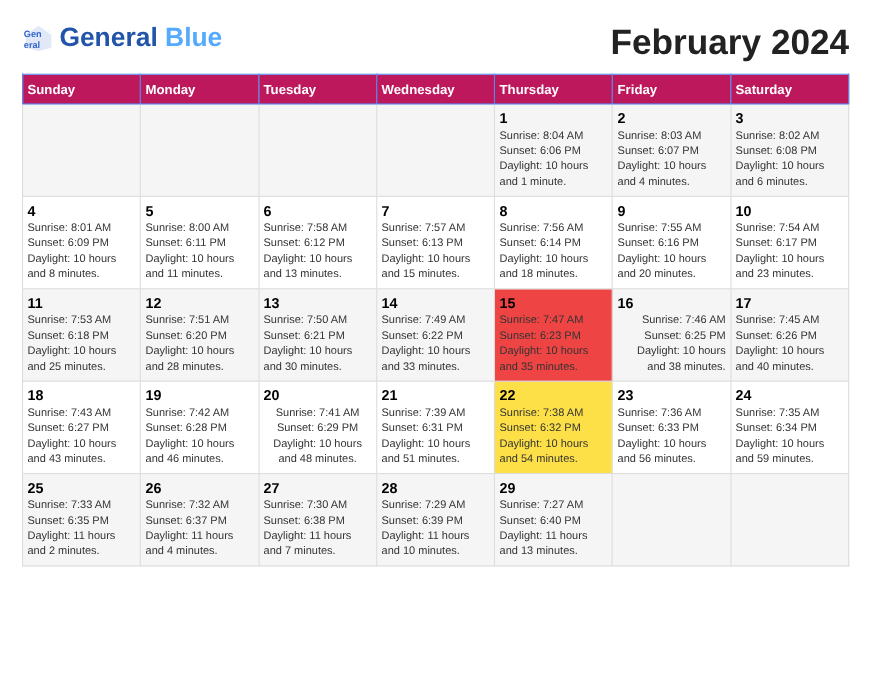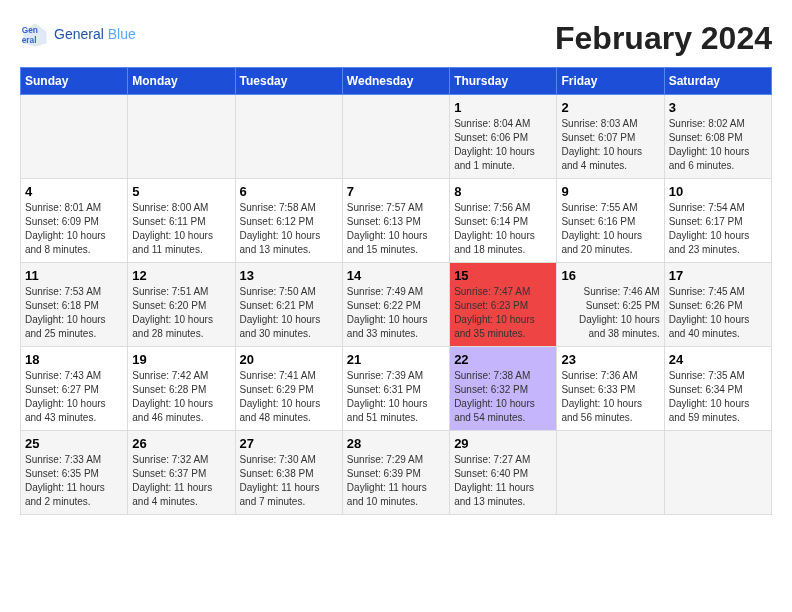--- a/index.html
+++ b/index.html
@@ -34,21 +34,21 @@
     .subtitle {
       font-size: 16px;
       color: #444;
     }
     table {
       width: 100%;
       border-collapse: collapse;
       font-size: 11px;
     }
     thead tr {
-      background-color: #1d4ed8;
+      background-color: #be185d;
       color: #fff;
       padding-left: 11px;
     }
     thead th {
       padding: 6px 4px;
       text-align: left;
       font-size: 12px;
       font-weight: bold;
       border: 1px solid #5588ee;
     }
@@ -85,21 +85,21 @@
 <div class="header">
   <div class="logo">
     <svg class="logo-icon" viewBox="0 0 36 36">
       <rect x="0" y="0" width="36" height="36" fill="none"></rect>
       <polygon points="18,4 32,14 32,28 18,32 4,28 4,14" fill="#3366cc" opacity="0.15"></polygon>
       <text x="2" y="16" font-size="10" fill="#3366cc" font-weight="bold">Gen</text>
       <text x="2" y="28" font-size="10" fill="#3366cc" font-weight="bold">eral</text>
       <polygon points="26,6 34,14 30,10" fill="#3399ff"></polygon>
     </svg>
     <div>
-      <div style="font-size:14px;font-weight:normal;color:#2255aa;line-height:1.1;">
+      <div style="font-size:24px;font-weight:bold;color:#2255aa;line-height:1.1;">
         <span>General</span>
         <span style="color:#55aaff;">Blue</span>
       </div>
     </div>
   </div>
   <div class="title-block">
     <div class="main-title">February 2024</div>
   </div>
 </div>
 
@@ -255,33 +255,33 @@
         </td>
         <td style="background-color: rgb(255, 255, 255);">
           <div class="day-number">19</div>
           <div class="day-info" style="white-space: pre-line;">Sunrise: 7:42 AM
 Sunset: 6:28 PM
 Daylight: 10 hours
 and 46 minutes.</div>
         </td>
         <td style="background-color: rgb(255, 255, 255);">
           <div class="day-number">20</div>
-          <div class="day-info" style="white-space: pre-line;">Sunrise: 7:41 AM
+          <div class="day-info" style="white-space: pre-line; text-align: center;">Sunrise: 7:41 AM
 Sunset: 6:29 PM
 Daylight: 10 hours
 and 48 minutes.</div>
         </td>
         <td style="background-color: rgb(255, 255, 255);">
           <div class="day-number">21</div>
           <div class="day-info" style="white-space: pre-line;">Sunrise: 7:39 AM
 Sunset: 6:31 PM
 Daylight: 10 hours
 and 51 minutes.</div>
         </td>
-        <td style="background-color: #c4b5fd;">
+        <td style="background-color: #fde047;">
           <div class="day-number">22</div>
           <div class="day-info" style="white-space: pre-line;">Sunrise: 7:38 AM
 Sunset: 6:32 PM
 Daylight: 10 hours
 and 54 minutes.</div>
         </td>
         <td style="background-color: rgb(255, 255, 255);">
           <div class="day-number">23</div>
           <div class="day-info" style="white-space: pre-line;">Sunrise: 7:36 AM
 Sunset: 6:33 PM

